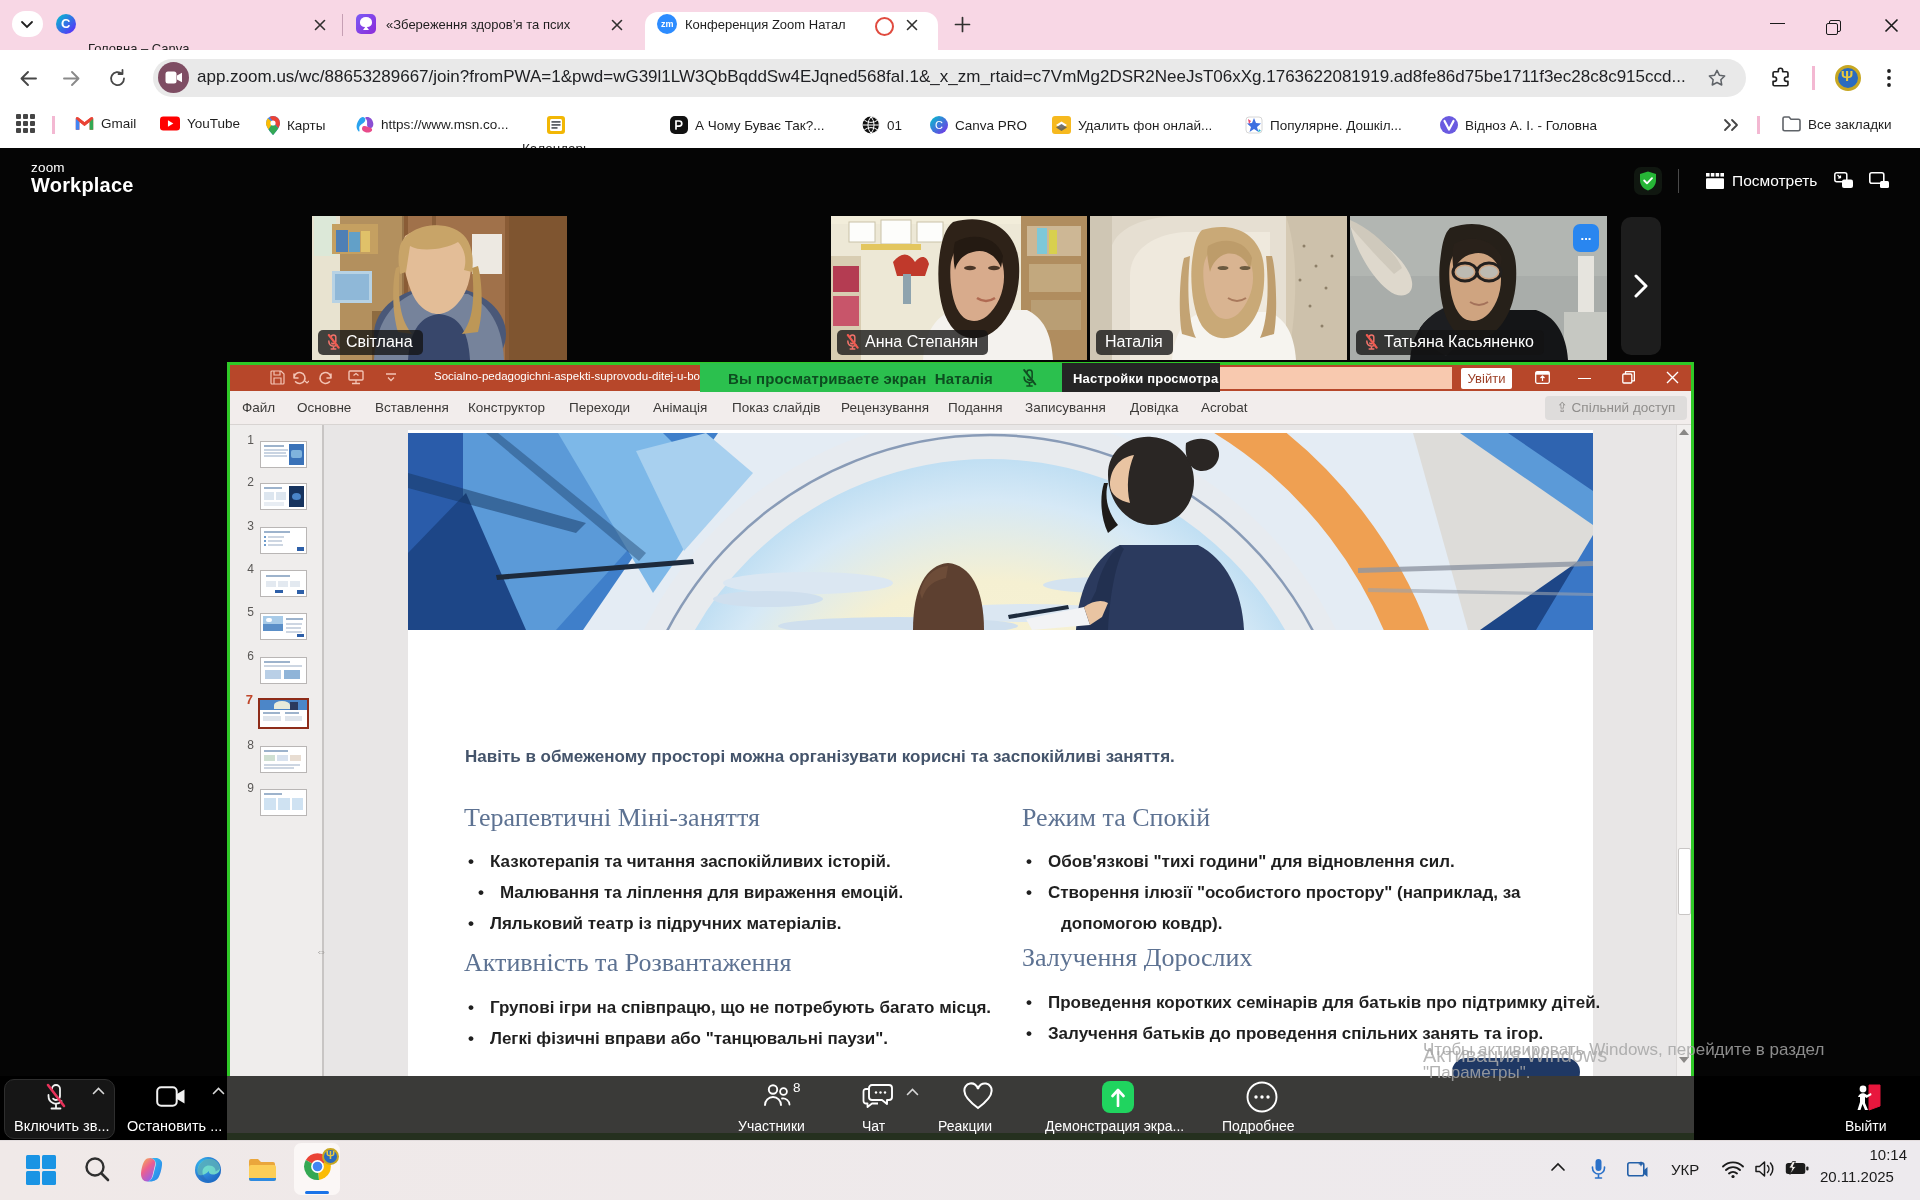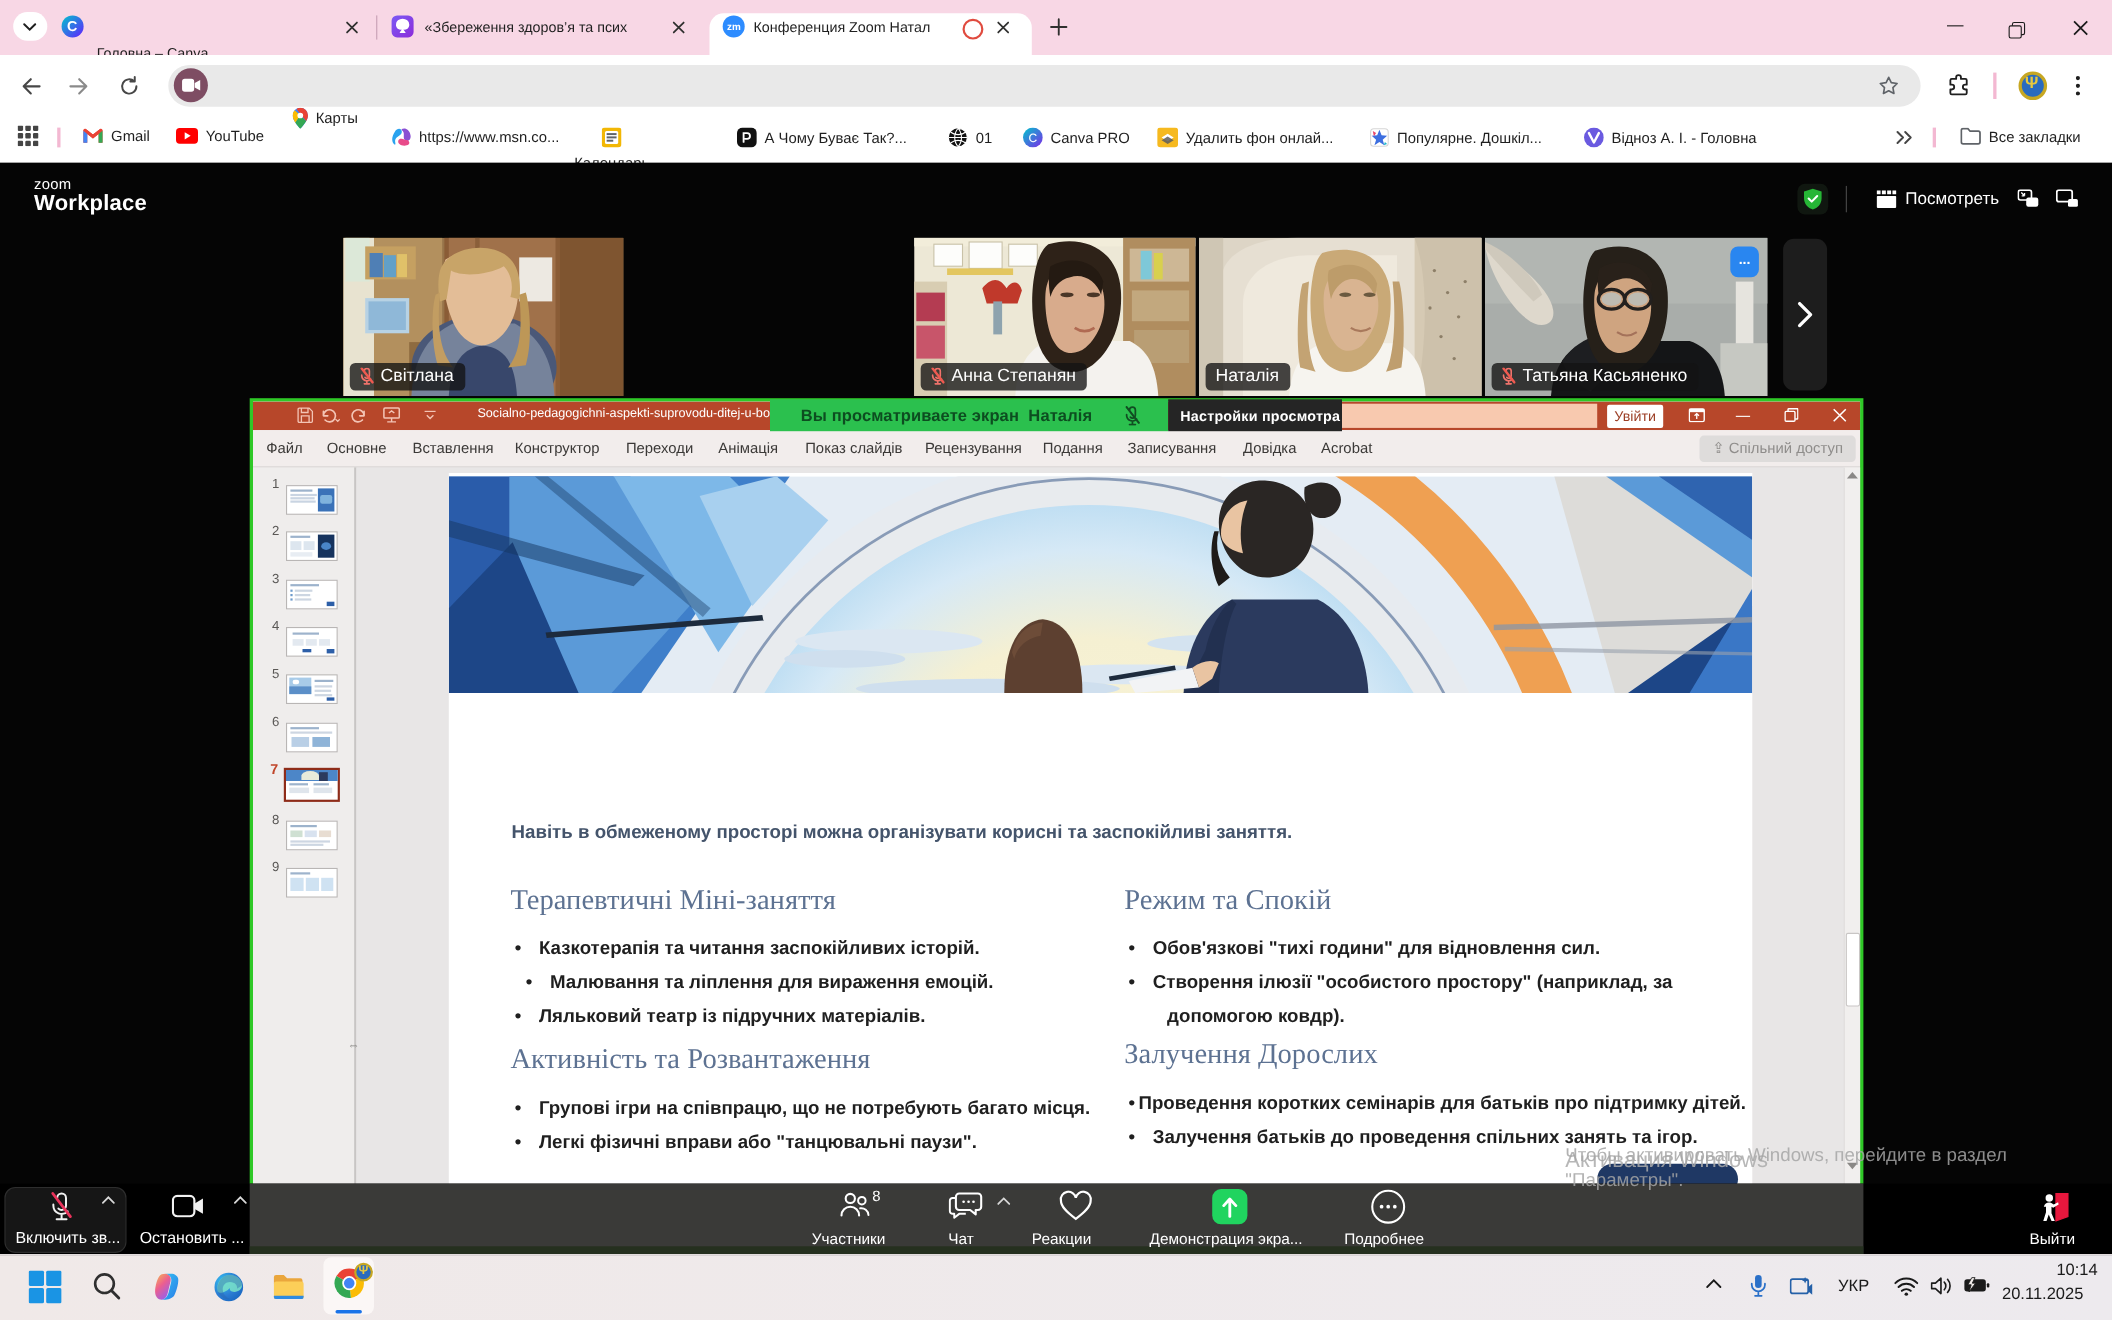--- a/index.html
+++ b/index.html
@@ -69,20 +69,21 @@
   <svg class="abs" style="left:108px;top:69px;" width="19" height="19" viewBox="0 0 19 19">
       <path d="M16 9.5 a6.5 6.5 0 1 1 -2 -4.6 M14.5 1 V5 H10.5" stroke="#474747" stroke-width="1.8" fill="none" stroke-linecap="round" stroke-linejoin="round"></path>
     </svg>
 
   <div class="abs" style="left:153px;top:59px;width:1593px;height:38px;background:#e9e9e9;border-radius:19px;"></div>
   <div class="abs" style="left:158px;top:62px;width:31px;height:31px;border-radius:50%;background:#7e4d63;"></div>
   <svg class="abs" style="left:165px;top:71px;" width="18" height="13" viewBox="0 0 18 13">
       <rect x="0.5" y="0.5" width="11" height="12" rx="2.5" fill="#fff"></rect>
       <path d="M12 4.5 L17 1.8 V11.2 L12 8.5 Z" fill="#fff"></path>
     </svg>
+  <div class="abs" style="left:197px;top:67px;width:1495px;font-size:17px;color:#202124;white-space:nowrap;overflow:hidden;">app.zoom.us/wc/88653289667/join?fromPWA=1&amp;pwd=wG39l1LW3QbBqddSw4EJqned568faI.1&amp;_x_zm_rtaid=c7VmMg2DSR2NeeJsT06xXg.1763622081919.ad8fe86d75be1711f3ec28c8c915ccd...</div>
   <svg class="abs" style="left:1707px;top:68px;" width="20" height="20" viewBox="0 0 24 24">
       <path d="M12 2.8 L14.8 8.6 L21.2 9.5 L16.6 14 L17.7 20.4 L12 17.4 L6.3 20.4 L7.4 14 L2.8 9.5 L9.2 8.6 Z" fill="none" stroke="#5f6368" stroke-width="1.8" stroke-linejoin="round"></path>
     </svg>
 
   <svg class="abs" style="left:1770px;top:66px;" width="21" height="22" viewBox="0 0 24 24">
       <path d="M9.5 4.5 a2.5 2.5 0 0 1 5 0 V6 h4.5 a1.5 1.5 0 0 1 1.5 1.5 V12 h-1.5 a2.5 2.5 0 0 0 0 5 H20.5 v3.5 a1.5 1.5 0 0 1-1.5 1.5 H5 a1.5 1.5 0 0 1-1.5-1.5 V17 H5 a2.5 2.5 0 0 0 0-5 H3.5 V7.5 A1.5 1.5 0 0 1 5 6 h4.5 Z" fill="none" stroke="#1f1f1f" stroke-width="1.9" stroke-linejoin="round"></path>
     </svg>
   <div class="abs" style="left:1812px;top:66px;width:2.5px;height:24px;background:#f3b8d2;"></div>
 
   <div class="abs" style="left:1835px;top:65px;width:26px;height:26px;border-radius:50%;background:#2a6bbf;border:3px solid #c7a722;box-sizing:border-box;"></div>
@@ -118,21 +119,21 @@
       </svg>
     <span>Gmail</span>
   </div>
   <div class="abs bm" style="left:160px;top:116px;">
     <svg width="20" height="15" viewBox="0 0 24 17">
         <rect x="0" y="0" width="24" height="17" rx="4" fill="#f00"></rect>
         <path d="M9.5 4.5 L16 8.5 L9.5 12.5 Z" fill="#fff"></path>
       </svg>
     <span>YouTube</span>
   </div>
-  <div class="abs bm" style="left:266px;top:98px;">
+  <div class="abs bm" style="left:266px;top:116px;">
     <svg width="14" height="19" viewBox="0 0 14 19">
         <path d="M7 0 a7 7 0 0 1 7 7 c0 5-7 12-7 12 S0 12 0 7 a7 7 0 0 1 7-7 Z" fill="#4285f4"></path>
         <path d="M7 0 a7 7 0 0 1 7 7 c0 1.6-.7 3.4-1.7 5.2 L3.6 1.0 A7 7 0 0 1 7 0 Z" fill="#ea4335"></path>
         <path d="M0 7 a7 7 0 0 1 1.9-4.8 L7 7 2.5 13.5 C1 11 0 8.8 0 7 Z" fill="#fbbc04"></path>
         <path d="M7 7 L12.3 12.2 C10.4 15.3 7 19 7 19 S3.8 15.4 2.5 13.5 Z" fill="#34a853"></path>
         <circle cx="7" cy="7" r="2.6" fill="#fff"></circle>
       </svg>
     <span>Карты</span>
   </div>
   <div class="abs bm" style="left:355px;top:116px;">
@@ -579,21 +580,21 @@
     <div class="abs" style="left:248px;top:518px;font-size:17px;font-weight:bold;color:#1f1f1f;">•<span style="margin-left:16px;">Малювання та ліплення для вираження емоцій.</span></div>
     <div class="abs" style="left:238px;top:549px;font-size:17px;font-weight:bold;color:#1f1f1f;">•<span style="margin-left:16px;">Ляльковий театр із підручних матеріалів.</span></div>
     <div class="abs" style="left:234px;top:583px;font-family:'Liberation Serif',serif;font-size:26px;color:#5d7292;">Активність та Розвантаження</div>
     <div class="abs" style="left:238px;top:633px;font-size:17px;font-weight:bold;color:#1f1f1f;">•<span style="margin-left:16px;">Групові ігри на співпрацю, що не потребують багато місця.</span></div>
     <div class="abs" style="left:238px;top:664px;font-size:17px;font-weight:bold;color:#1f1f1f;">•<span style="margin-left:16px;">Легкі фізичні вправи або "танцювальні паузи".</span></div>
     <div class="abs" style="left:792px;top:438px;font-family:'Liberation Serif',serif;font-size:26px;color:#5d7292;">Режим та Спокій</div>
     <div class="abs" style="left:796px;top:487px;font-size:17px;font-weight:bold;color:#1f1f1f;">•<span style="margin-left:16px;">Обов'язкові "тихі години" для відновлення сил.</span></div>
     <div class="abs" style="left:796px;top:518px;font-size:17px;font-weight:bold;color:#1f1f1f;">•<span style="margin-left:16px;">Створення ілюзії "особистого простору" (наприклад, за</span></div>
     <div class="abs" style="left:831px;top:549px;font-size:17px;font-weight:bold;color:#1f1f1f;">допомогою ковдр).</div>
     <div class="abs" style="left:792px;top:578px;font-family:'Liberation Serif',serif;font-size:26px;color:#5d7292;">Залучення Дорослих</div>
-    <div class="abs" style="left:796px;top:628px;font-size:17px;font-weight:bold;color:#1f1f1f;">•<span style="margin-left:3px;">Проведення коротких семінарів для батьків про підтримку дітей.</span></div>
+    <div class="abs" style="left:796px;top:628px;font-size:17px;font-weight:bold;color:#1f1f1f;">•<span style="margin-left:16px;">Проведення коротких семінарів для батьків про підтримку дітей.</span></div>
     <div class="abs" style="left:796px;top:659px;font-size:17px;font-weight:bold;color:#1f1f1f;">•<span style="margin-left:16px;">Залучення батьків до проведення спільних занять та ігор.</span></div>
 
     <div class="abs" style="left:1222px;top:693px;width:128px;height:28px;background:#1f3864;border-radius:14px;"></div>
 
     <div class="abs" style="left:1446px;top:60px;width:15px;height:714px;background:#f1efee;border-left:1px solid #dddad9;"></div>
     <div class="abs" style="left:1449px;top:64px;width:0;height:0;border-left:5px solid transparent;border-right:5px solid transparent;border-bottom:6px solid #8a8886;"></div>
     <div class="abs" style="left:1448px;top:483px;width:11px;height:65px;background:#fff;border:1px solid #c9c6c5;border-radius:2px;"></div>
     <div class="abs" style="left:1449px;top:692px;width:0;height:0;border-left:5px solid transparent;border-right:5px solid transparent;border-top:6px solid #8a8886;"></div>
 
     <div class="abs" style="left:86px;top:580px;color:#8a8886;font-size:11px;">⇔</div>

